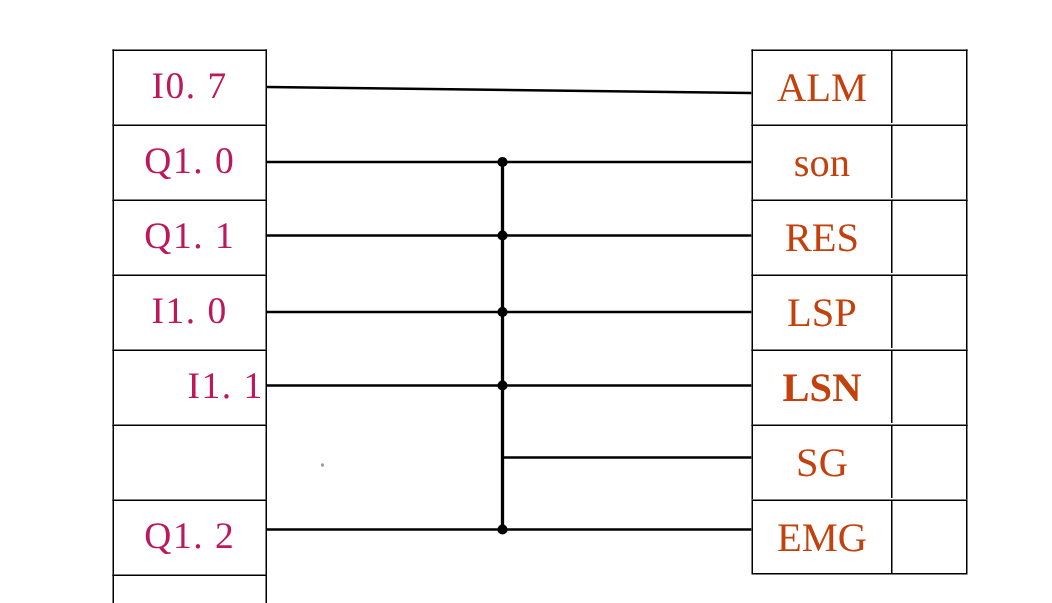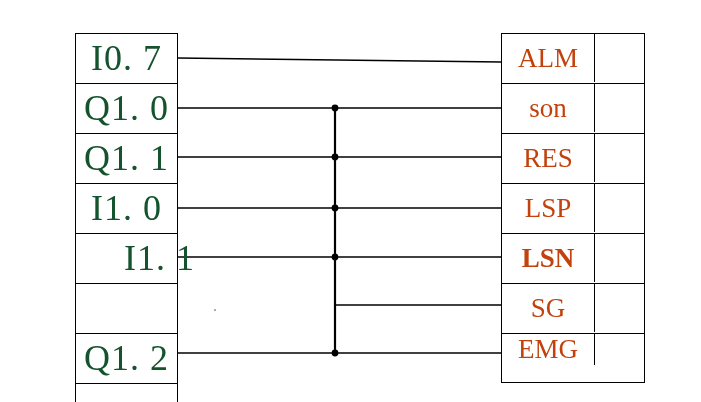--- a/index.html
+++ b/index.html
@@ -16,21 +16,21 @@
 
   .tbl{position:absolute;box-sizing:border-box;}
   .row{position:absolute;box-sizing:border-box;display:flex;}
   .cell{box-sizing:border-box;display:flex;align-items:center;justify-content:center;
         overflow:visible;white-space:nowrap;}
 
   
   #left-table{left:75px;top:33px;width:103px;height:368px;}
   #left-table .row{left:0;width:103px;height:50px;border:1px solid #000;border-bottom:none;}
   #left-table .row.last{border-bottom:none;}
-  #left-table .cell{width:101px;height:48px;font-size:36px;letter-spacing:1px;color:#14532d;}
+  #left-table .cell{width:101px;height:48px;font-size:25px;letter-spacing:1px;color:#be185d;}
 
   
   #right-table{left:501px;top:33px;width:144px;height:350px;}
   #right-table .row{left:0;width:144px;height:50px;border:1px solid #000;border-bottom:none;}
   #right-table .row.bottom{border-bottom:1px solid #000;}
   #right-table .cell-label{width:93px;height:48px;border-right:1px solid #000;
         font-size:27px;color:#c2410c;}
   #right-table .cell-blank{width:49px;height:48px;}
 </style>
 </head>
@@ -115,19 +115,19 @@
       <div class="cell cell-blank"></div>
     </div>
     <div class="row" style="top:200px;font-weight:bold;">
       <div class="cell cell-label">LSN</div>
       <div class="cell cell-blank"></div>
     </div>
     <div class="row" style="top:250px;">
       <div class="cell cell-label">SG</div>
       <div class="cell cell-blank"></div>
     </div>
-    <div class="row bottom" style="top:300px;flex-direction:column;">
+    <div class="row bottom" style="top:300px;">
       <div class="cell cell-label">EMG</div>
       <div class="cell cell-blank"></div>
     </div>
   </div>
 
 </div>
 
 </body></html>

